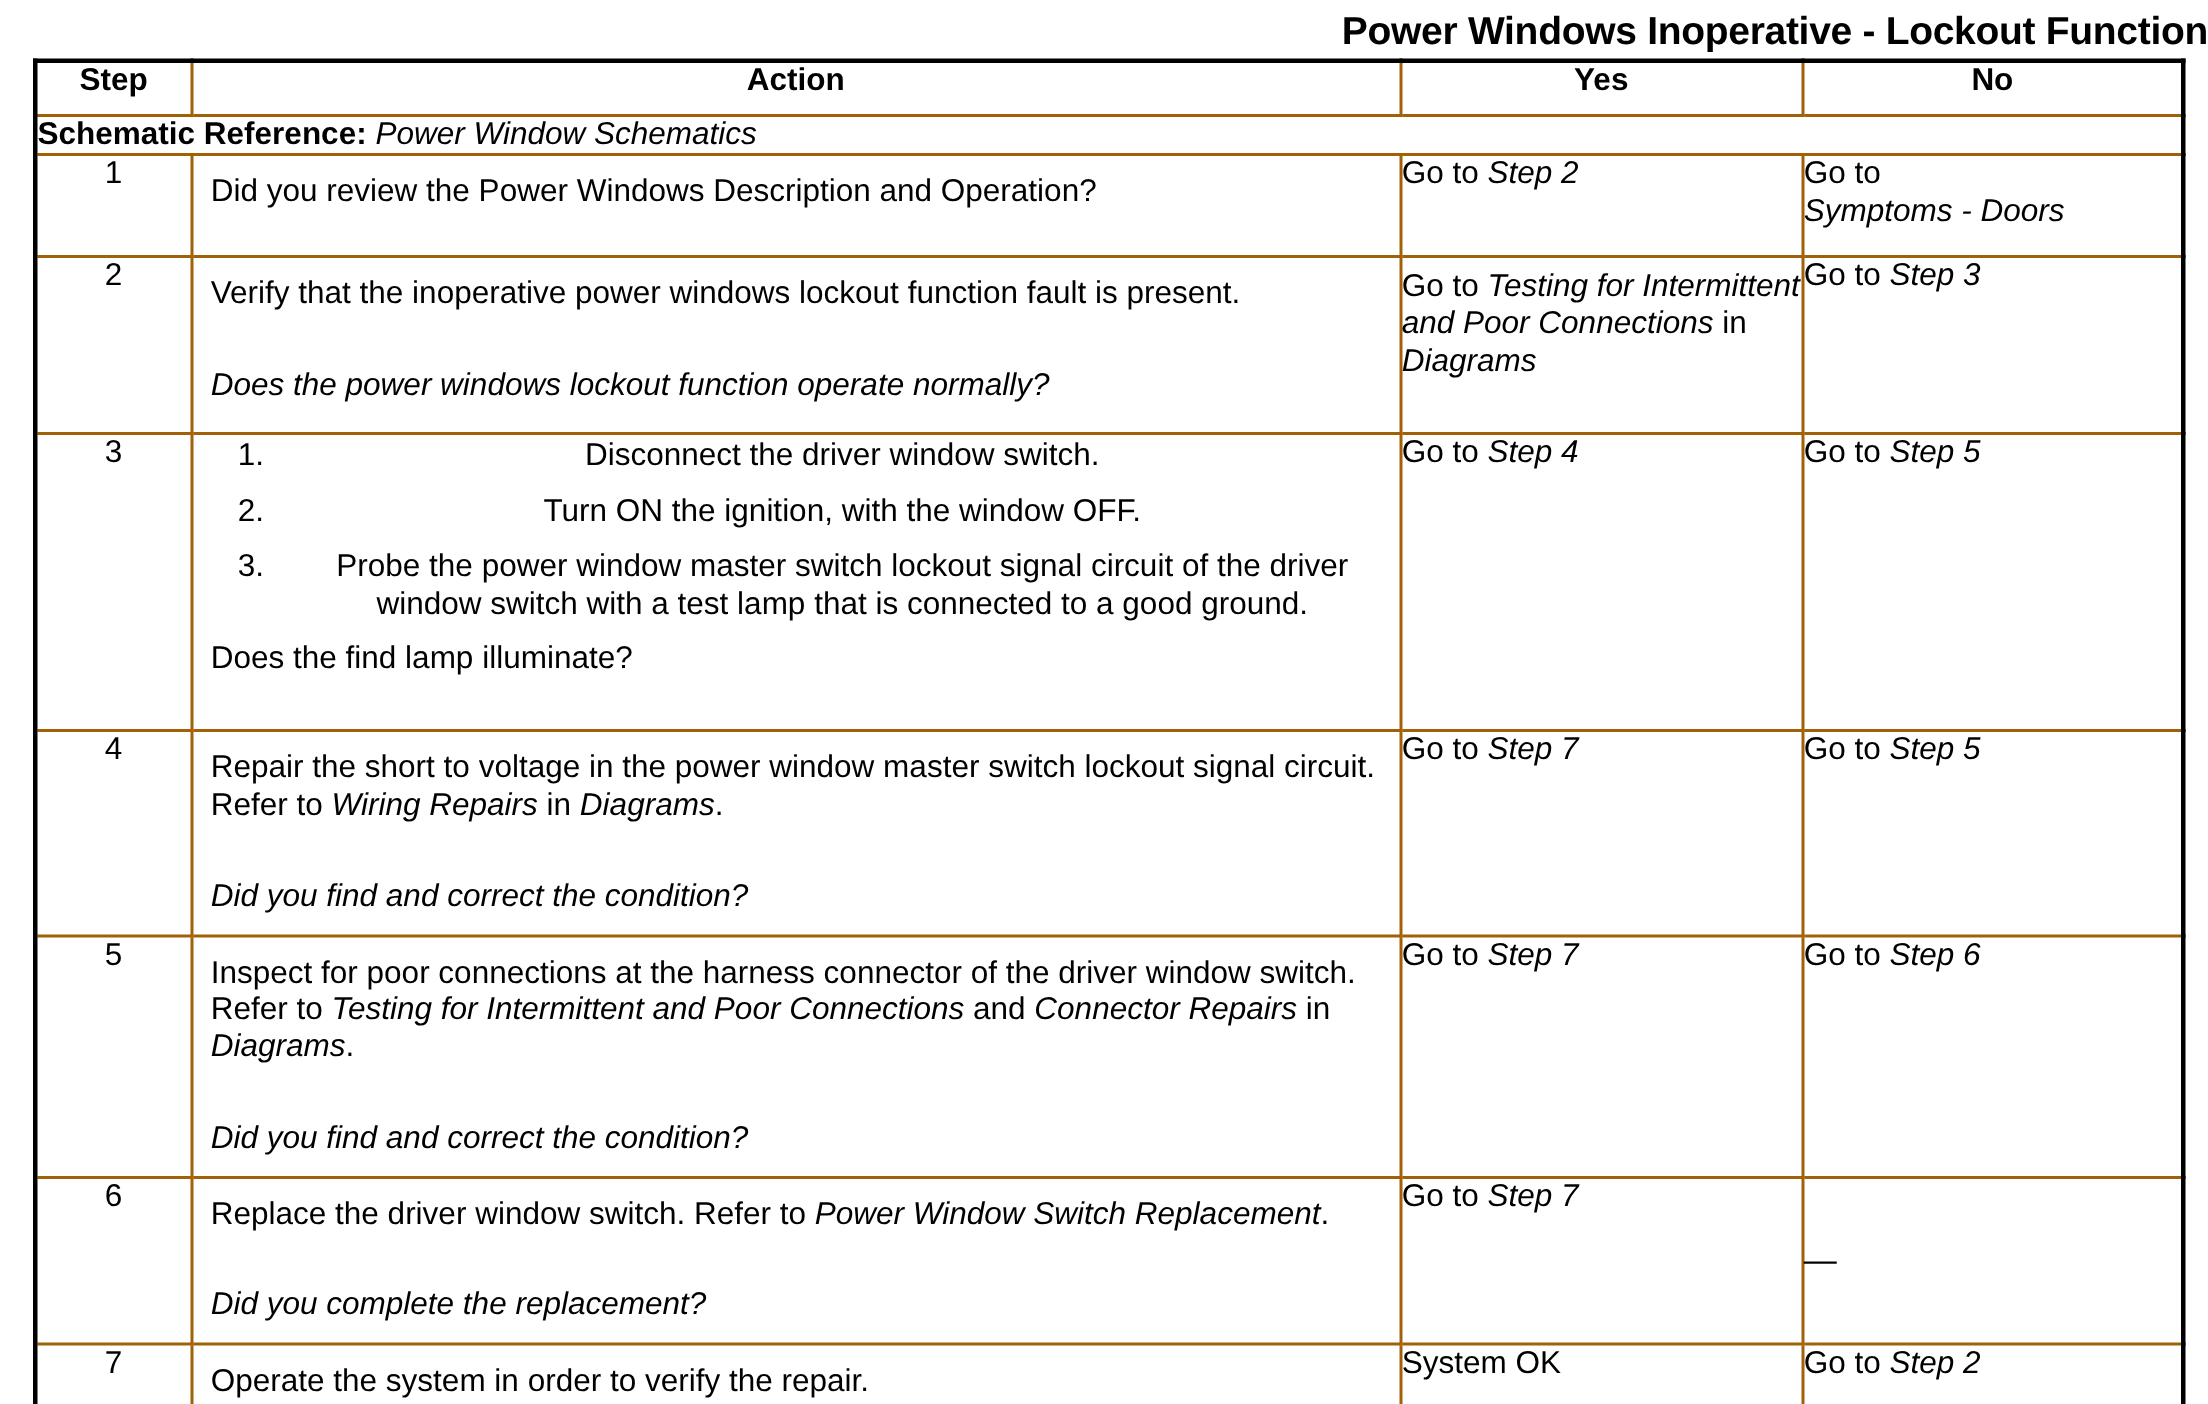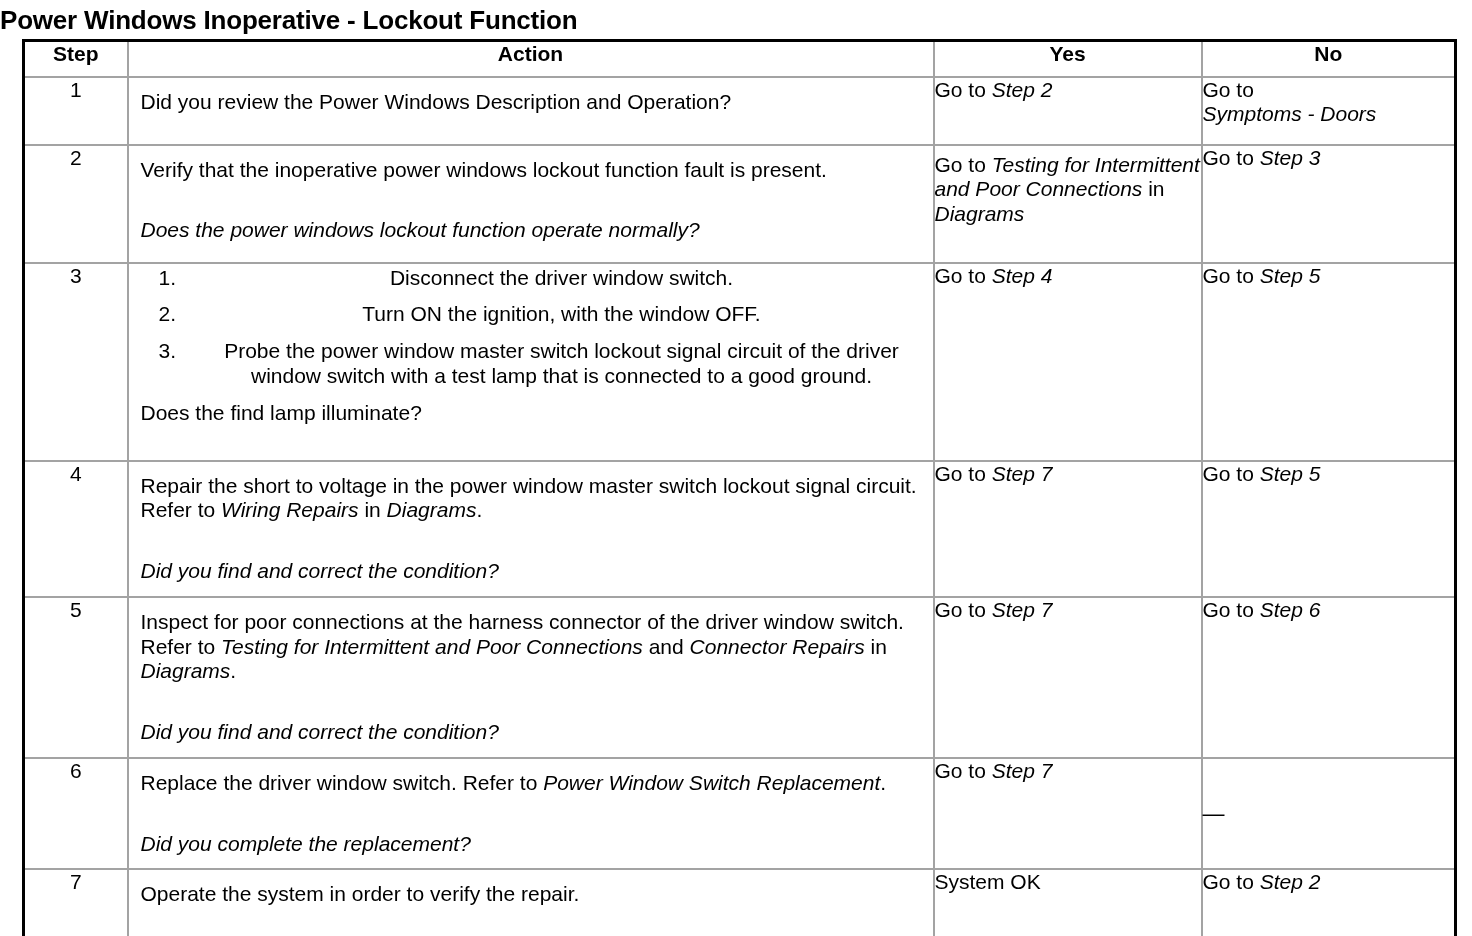--- a/index.html
+++ b/index.html
@@ -14,37 +14,37 @@
     color: #000000;
     overflow: hidden;
   }
   .page {
     position: relative;
     width: 1472px;
     height: 936px;
     box-sizing: border-box;
   }
   .doc-title {
-    text-align: left;
+    text-align: right;
     font-size: 26px;
     font-weight: bold;
     letter-spacing: -0.2px;
     padding-top: 6px;
     padding-bottom: 4px;
     line-height: 1.1;
   }
   table.diag {
     border-collapse: collapse;
     table-layout: fixed;
     width: 1432px;
     margin-left: 22px;
     border: 3px solid #000;
   }
   table.diag td, table.diag th {
-    border: 2px solid #a3a3a3;
+    border: 2px solid #a16207;
     padding: 0;
     vertical-align: top;
     font-size: 21px;
     line-height: 1.18;
   }
   
   col.c-step { width: 104px; }
   col.c-action { width: 806px; }
   col.c-yes { width: 268px; }
   col.c-no  { width: 254px; }
@@ -126,20 +126,26 @@
     <thead>
       <tr>
         <th>Step</th>
         <th>Action</th>
         <th>Yes</th>
         <th>No</th>
       </tr>
     </thead>
     <tbody>
 
+      <tr>
+        <td class="schem" colspan="4">
+          <span class="lbl">Schematic Reference:</span>
+          <span class="val">Power Window Schematics</span>
+        </td>
+      </tr>
 
       <tr style="height:68px">
         <td class="stepnum">1</td>
         <td class="action">
           <p class="ln">Did you review the Power Windows Description and Operation?</p>
         </td>
         <td class="branch">
           <span>Go to </span><span class="it">Step 2</span>
         </td>
         <td class="branch">

